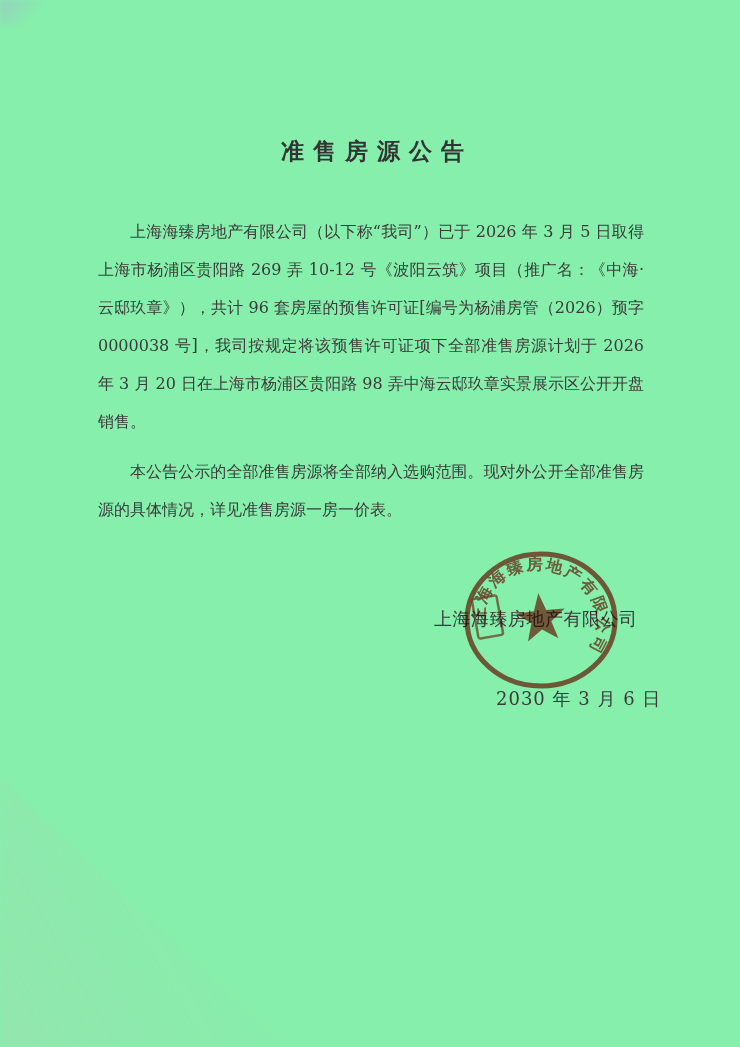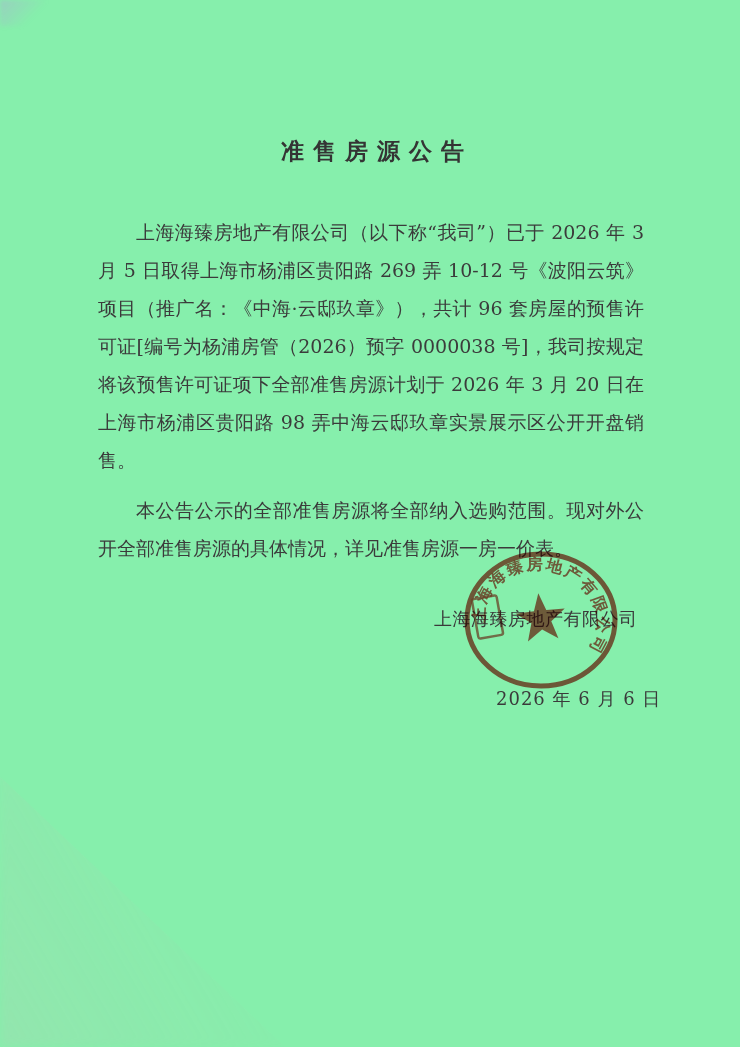--- a/index.html
+++ b/index.html
@@ -45,21 +45,21 @@
     font-weight: 700;
     letter-spacing: 9px;
     text-indent: 9px;
     color: #343434;
   }
   .doc-body {
     position: absolute;
     top: 213px;
     left: 98px;
     width: 546px;
-    font-size: 19px;
+    font-size: 16px;
     line-height: 38px;
     text-align: justify;
     color: #3b3b3b;
   }
   .doc-body p {
     margin: 0;
     text-indent: 2em;
   }
   .doc-body p + p { margin-top: 12px; }
   .signature-company {
@@ -104,21 +104,21 @@
 
   <h1 class="doc-title">准售房源公告</h1>
 
   <div class="doc-body">
     <p>上海海臻房地产有限公司（以下称“我司”）已于 2026 年 3 月 5 日取得上海市杨浦区贵阳路 269 弄 10-12 号《波阳云筑》项目（推广名：《中海·云邸玖章》），共计 96 套房屋的预售许可证[编号为杨浦房管（2026）预字 0000038 号]，我司按规定将该预售许可证项下全部准售房源计划于 2026 年 3 月 20 日在上海市杨浦区贵阳路 98 弄中海云邸玖章实景展示区公开开盘销售。</p>
     <p>本公告公示的全部准售房源将全部纳入选购范围。现对外公开全部准售房源的具体情况，详见准售房源一房一价表。</p>
   </div>
 
   <div class="signature-company">上海海臻房地产有限公司</div>
 
-  <div class="signature-date">2026 年 6 月 6 日</div>
+  <div class="signature-date">2030 年 3 月 6 日</div>
 
   <svg class="seal" width="164" height="146" viewBox="0 0 164 146">
 
     <ellipse cx="81" cy="72" rx="74" ry="66" fill="none" stroke-width="5" stroke-opacity="0.88" stroke="#c23527"></ellipse>
 
     <polygon points="81,45 87.2,62.5 105.7,63 91,74.2 96.3,92 81,81.5 65.7,92 71,74.2 56.3,63 74.8,62.5" fill-opacity="0.85" transform="rotate(-6 81 71)" fill="#c23527"></polygon>
 
     <rect x="15" y="49" width="25" height="40" rx="2" fill="none" stroke-width="2.5" stroke-opacity="0.75" transform="rotate(-10 27.5 69)" stroke="#c23527"></rect>
 
     <defs>

